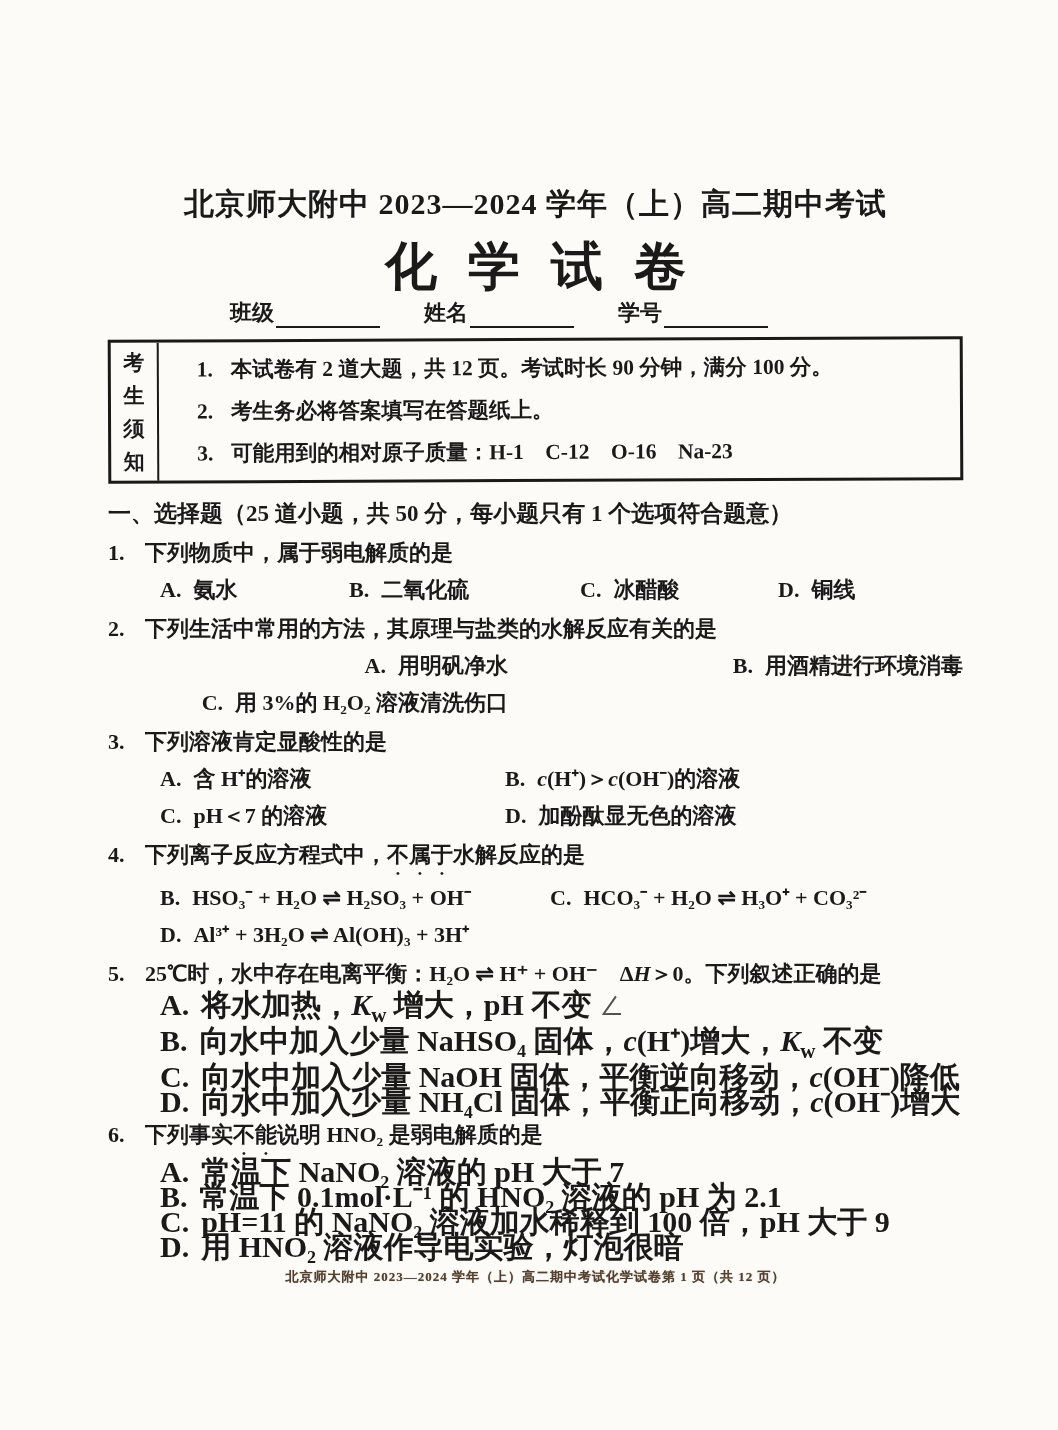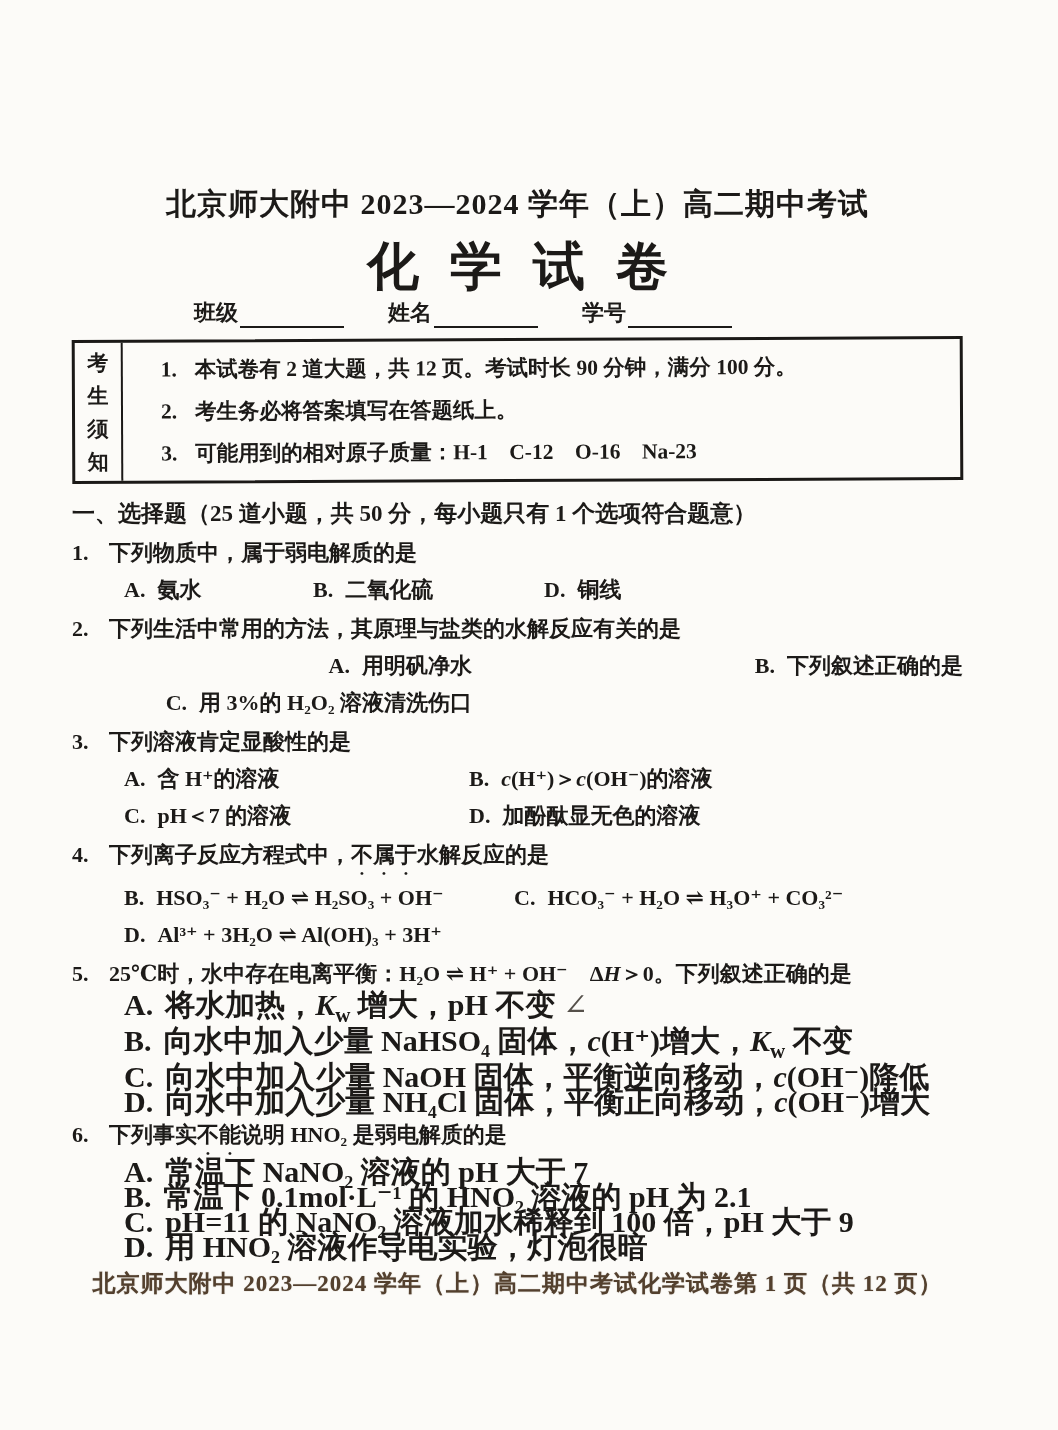--- a/index.html
+++ b/index.html
@@ -6,21 +6,21 @@
   .page{
     position:relative;
     width:1058px;height:1430px;
     margin:0 auto;
     background:#fcfbf8;
     color:#1c1a18;
     font-family:"Liberation Serif","DejaVu Serif",serif;
     overflow:hidden;
     box-sizing:border-box;
   }
-  .content{padding:0 95px 0 72px;}
+  .content{padding:0 95px 0 108px;font-family:Liberation Serif, serif;}
   
   .school-header{
     margin:0;padding-top:186px;
     text-align:center;
     font-size:30px;font-weight:700;
     letter-spacing:1px;
     line-height:36px;
   }
   .exam-title{
     margin:14px 0 0 0;
@@ -95,21 +95,21 @@
     -webkit-text-emphasis-position:under right;
     text-emphasis:filled dot #1c1a18;
     text-emphasis-position:under right;
   }
   .stray{color:#55504a;font-weight:400;}
   sub,sup{font-size:70%;}
   
   .footer-text{
     margin-top:9px;
     text-align:center;
-    font-size:23px;font-weight:700;
+    font-size:13px;font-weight:700;
     color:#53402e;
     letter-spacing:1px;
     text-shadow:0 0 1px rgba(83,64,46,.55);
   }
 </style>
 </head>
 <body>
 
 <div class="page">
   <div class="content">
@@ -158,32 +158,33 @@
     <div class="section-heading">一、选择题（25 道小题，共 50 分，每小题只有 1 个选项符合题意）</div>
 
     <div class="q">
       <div class="q-stem">
         <span class="q-num">1.</span>
         <span>下列物质中，属于弱电解质的是</span>
       </div>
       <div class="opts-row r4">
         <span class="opt"><span class="opt-label">A.</span><span>氨水</span></span>
         <span class="opt"><span class="opt-label">B.</span><span>二氧化硫</span></span>
+        <span class="opt"><span class="opt-label">C.</span><span>冰醋酸</span></span>
         <span class="opt"><span class="opt-label">D.</span><span>铜线</span></span>
       </div>
     </div>
 
     <div class="q">
       <div class="q-stem">
         <span class="q-num">2.</span>
         <span>下列生活中常用的方法，其原理与盐类的水解反应有关的是</span>
       </div>
       <div class="opts-row g2a">
         <span class="opt"><span class="opt-label">A.</span><span>用明矾净水</span></span>
-        <span class="opt"><span class="opt-label">B.</span><span>下列叙述正确的是</span></span>
+        <span class="opt"><span class="opt-label">B.</span><span>用酒精进行环境消毒</span></span>
         <span class="opt"><span class="opt-label">C.</span><span>用 3%的 H₂O₂ 溶液清洗伤口</span></span>
       </div>
     </div>
 
     <div class="q">
       <div class="q-stem">
         <span class="q-num">3.</span>
         <span>下列溶液肯定显酸性的是</span>
       </div>
       <div class="opts-row g2b">

